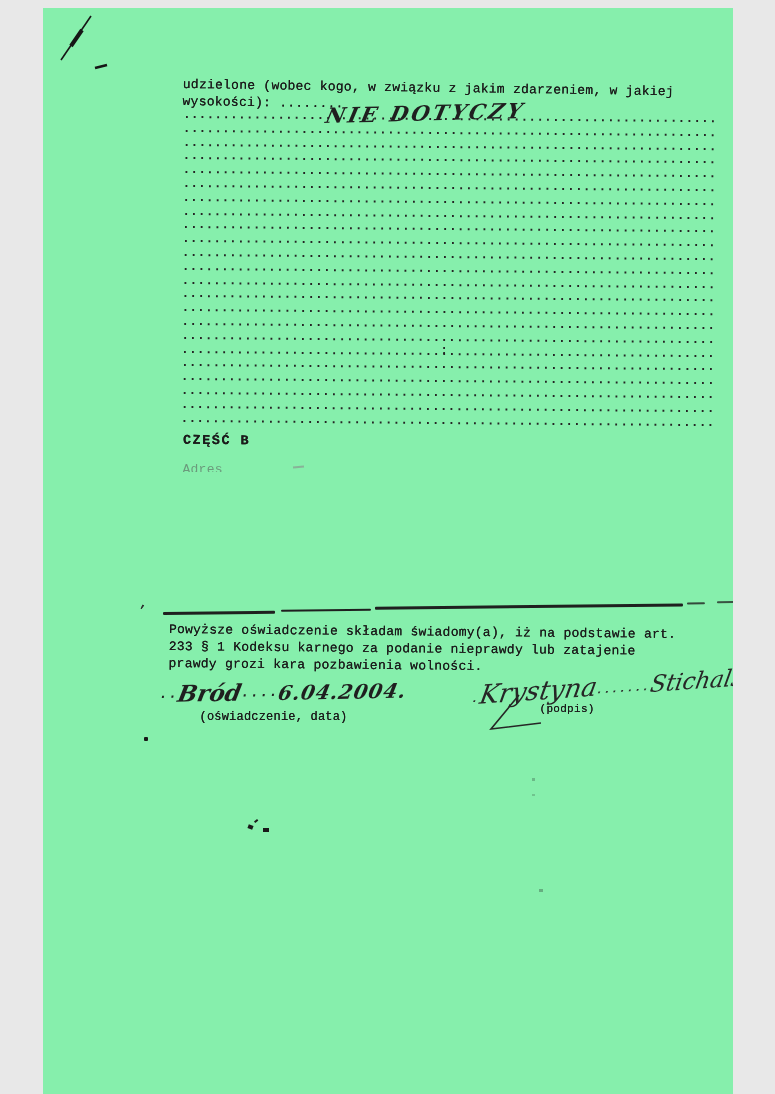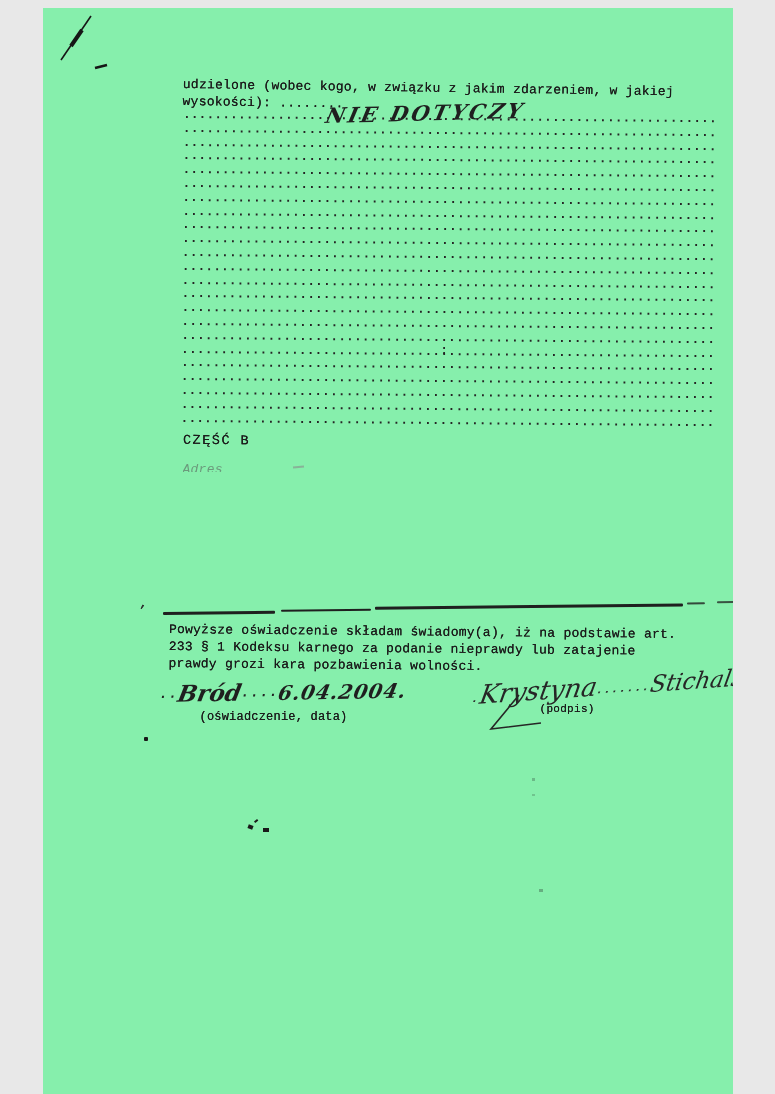--- a/index.html
+++ b/index.html
@@ -47,27 +47,26 @@
   .hw-entry{
     left:286px;top:95px;
     font-size:21px;font-weight:600;
     letter-spacing:3px;
     transform:rotate(-1.5deg) skewX(-14deg);
     transform-origin:0 0;
     white-space:nowrap;
   }
   .section-heading{
     left:140px;top:424px;
-    font-weight:normal;font-size:13.5px;letter-spacing:1.5px;
+    font-weight:bold;font-size:13.5px;letter-spacing:1.5px;
     transform:rotate(0.3deg);
   }
   .faint-clip{
     left:140px;top:452px;width:90px;height:12px;overflow:hidden;
     opacity:0.55;
-    font-style:italic;
   }
   .faint-clip .type{color:#555;text-shadow:none;font-size:13px;}
   .faint-dash{left:250px;top:458px;width:11px;height:2px;background:#8a8a8a;opacity:.6;transform:rotate(-6deg);}
   
   .scanline{left:118px;top:597px;width:660px;height:12px;transform:rotate(-0.6deg);transform-origin:0 50%;}
   .scanline div{position:absolute;background:#1f1f1f;border-radius:1px;}
   .sl1{left:2px;top:7px;width:112px;height:3px;}
   .sl2{left:120px;top:6px;width:90px;height:2px;}
   .sl3{left:214px;top:4px;width:308px;height:3px;}
   .sl4{left:526px;top:3px;width:18px;height:2px;opacity:.8;}

